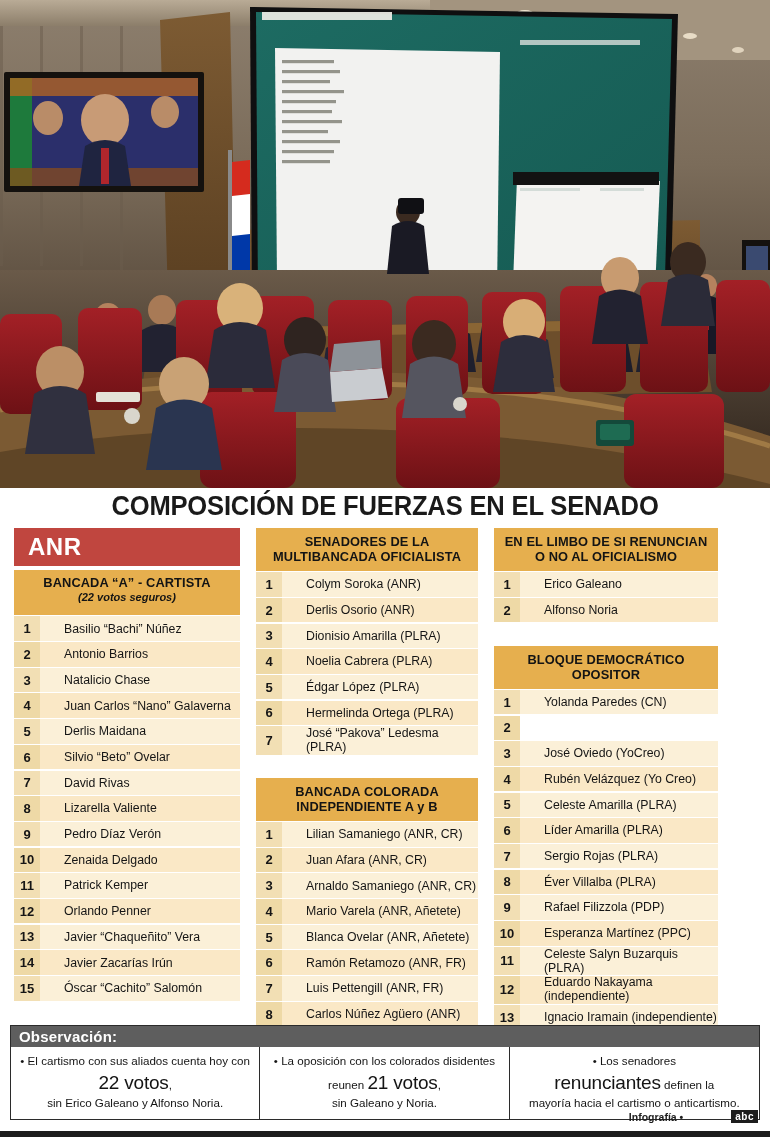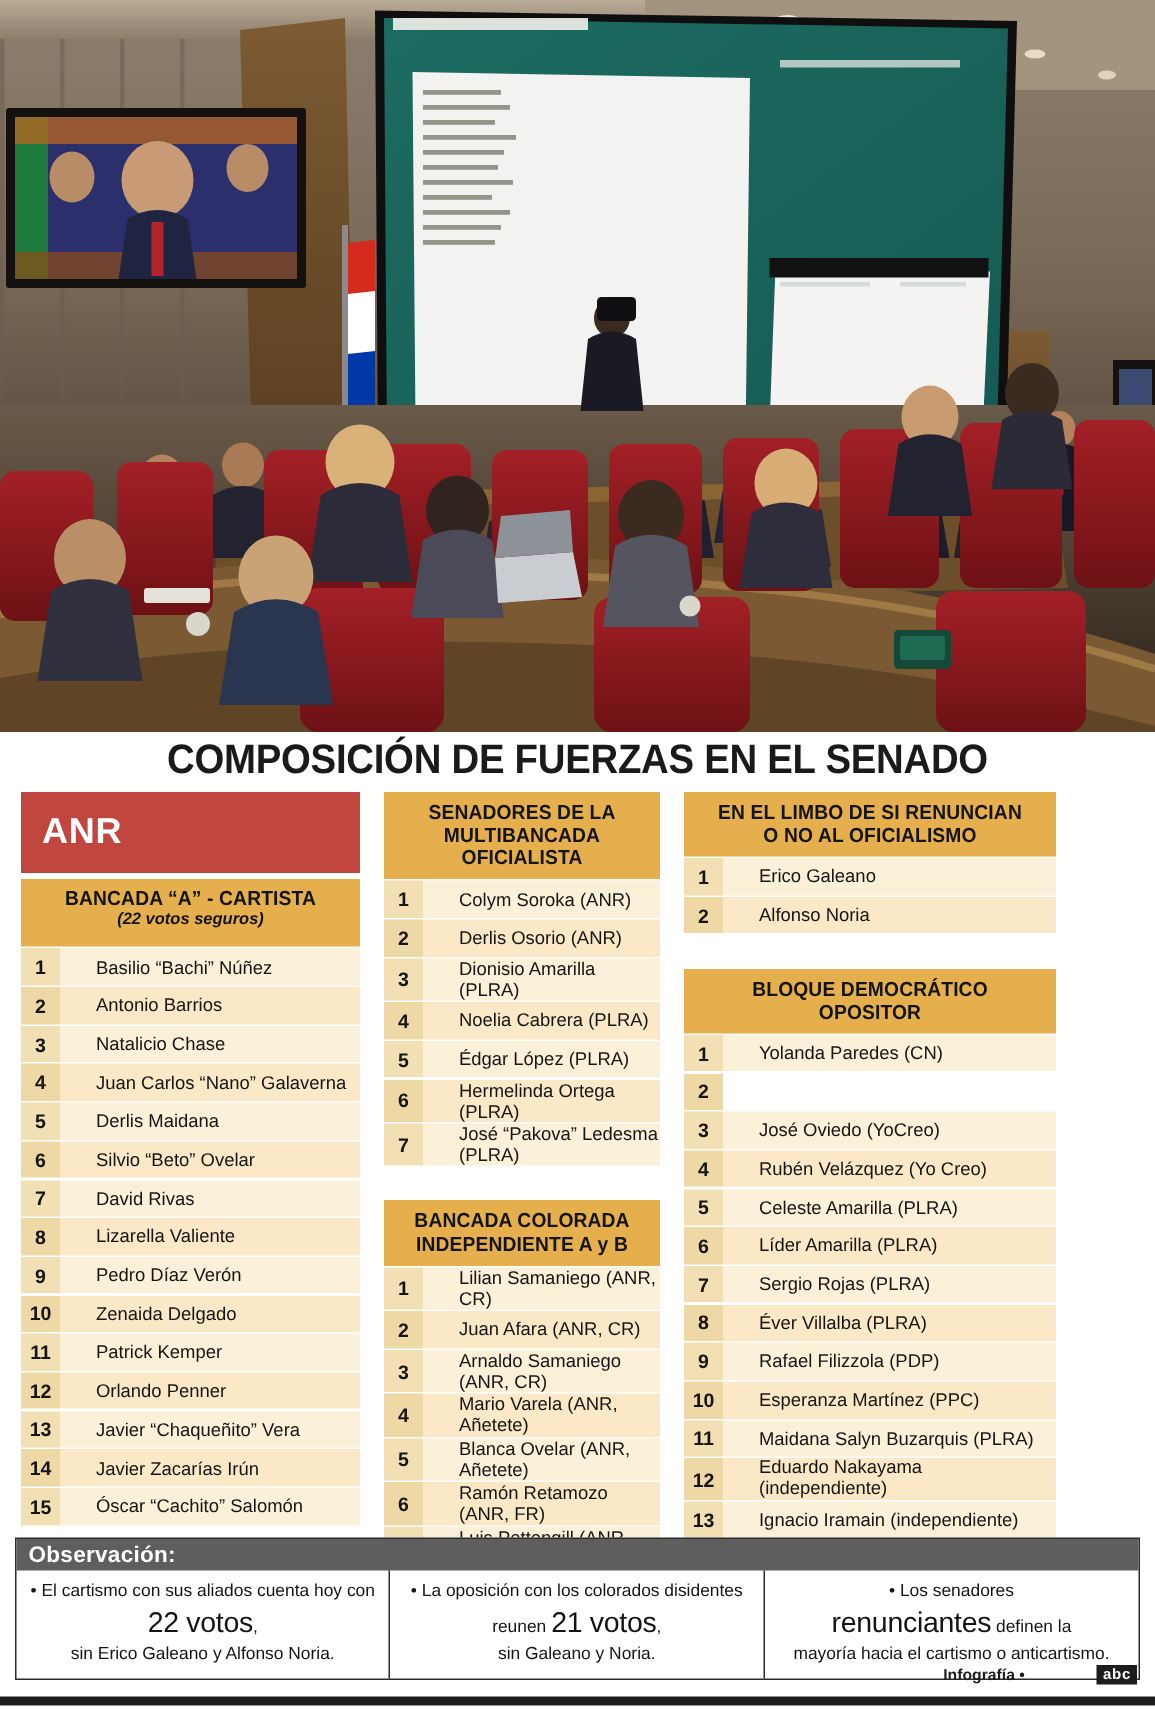--- a/index.html
+++ b/index.html
@@ -51,27 +51,27 @@
   .columns {
     position: relative;
     width: 770px;
     padding: 0 14px;
     display: flex;
     gap: 16px;
     align-items: flex-start;
   }
   .col { display: flex; flex-direction: column; }
   .col-left   { width: 226px; }
-  .col-mid    { width: 184px; }
-  .col-right  { width: 248px; }
+  .col-mid    { width: 222px; }
+  .col-right  { width: 224px; }
 
   
   .anr-banner {
     background: #c0463f;
-    height: 54px;
+    height: 38px;
     display: flex;
     align-items: center;
     padding-left: 14px;
     margin-bottom: 4px;
   }
   .anr-banner span {
     color: #ffffff;
     font-size: 24px;
     font-weight: bold;
     letter-spacing: 0.5px;
@@ -626,21 +626,21 @@
           <div class="row">
             <div class="num">9</div>
             <div class="name">Rafael Filizzola (PDP)</div>
           </div>
           <div class="row alt">
             <div class="num">10</div>
             <div class="name">Esperanza Martínez (PPC)</div>
           </div>
           <div class="row">
             <div class="num">11</div>
-            <div class="name">Maidana Salyn Buzarquis (PLRA)</div>
+            <div class="name">Celeste Salyn Buzarquis (PLRA)</div>
           </div>
           <div class="row alt two">
             <div class="num">12</div>
             <div class="name">Eduardo Nakayama<br>(independiente)</div>
           </div>
           <div class="row">
             <div class="num">13</div>
             <div class="name">Ignacio Iramain (independiente)</div>
           </div>
         </div>

